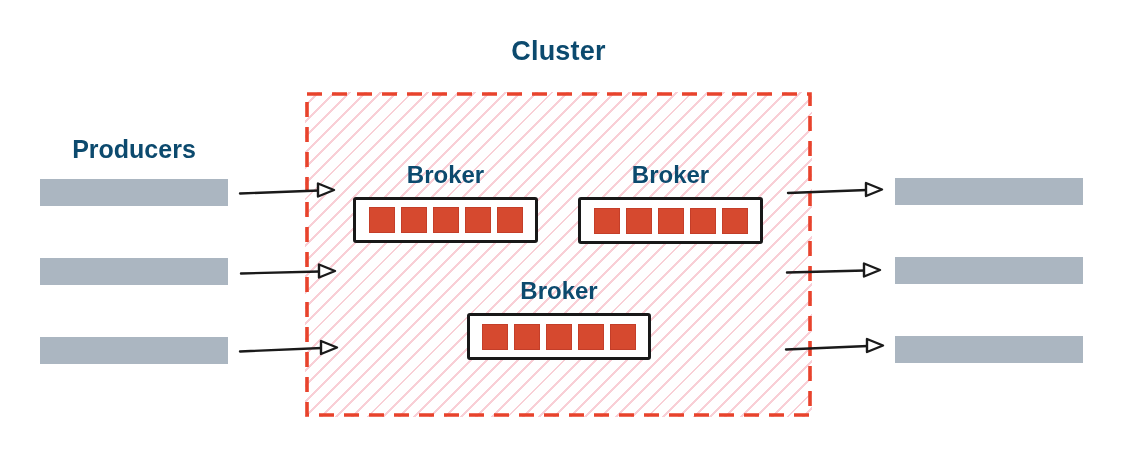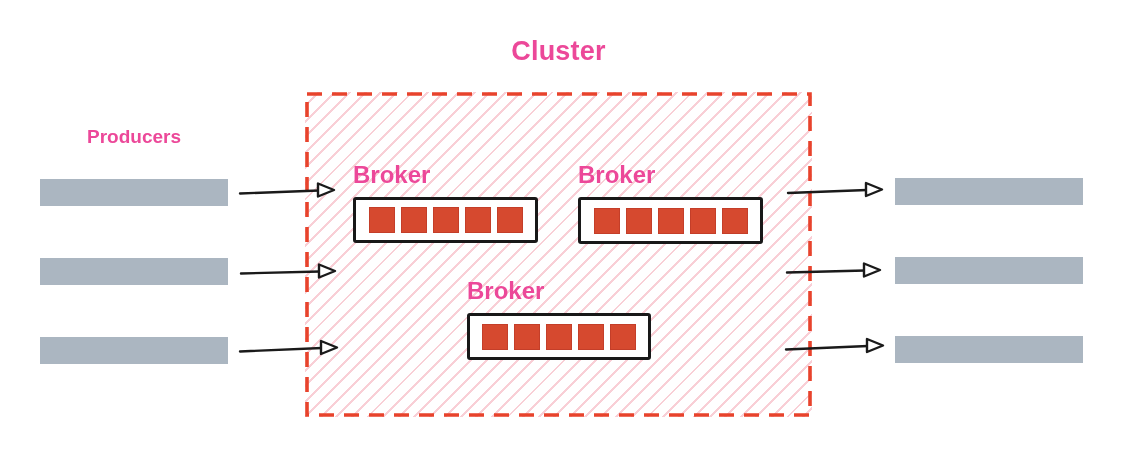--- a/index.html
+++ b/index.html
@@ -7,21 +7,21 @@
     padding: 0;
     background: #ffffff;
     font-family: "Liberation Sans", "DejaVu Sans", sans-serif;
   }
   .canvas {
     position: relative;
     width: 1124px;
     height: 458px;
     background: #ffffff;
     overflow: hidden;
-    color: #ec4899;
+    color: #0c4a6e;
   }
   .title {
     position: absolute;
     left: 305px;
     top: 36px;
     width: 507px;
     text-align: center;
     font-size: 27px;
     font-weight: 600;
     letter-spacing: 0.2px;
@@ -40,24 +40,24 @@
       #f9cfd6 11px
     );
   }
   .cluster-border-svg {
     position: absolute;
     left: 0;
     top: 0;
   }
   .side-label {
     position: absolute;
-    top: 126px;
+    top: 135px;
     width: 188px;
     text-align: center;
-    font-size: 19px;
+    font-size: 25px;
     font-weight: 600;
   }
   .producers-label { left: 40px; }
   .consumers-label { left: 895px; }
   .bars {
     position: absolute;
     width: 188px;
     display: flex;
     flex-direction: column;
     gap: 52px;
@@ -66,20 +66,21 @@
   .consumers-bars { left: 895px; top: 178px; }
   .bar {
     width: 188px;
     height: 27px;
     background: #abb6c1;
   }
   .broker {
     position: absolute;
   }
   .broker-label {
+    text-align: center;
     font-size: 24px;
     font-weight: 600;
     margin-bottom: 8px;
     height: 29px;
     line-height: 29px;
   }
   .broker-box {
     background: #ffffff;
     border: 3px solid #181818;
     border-radius: 3px;

